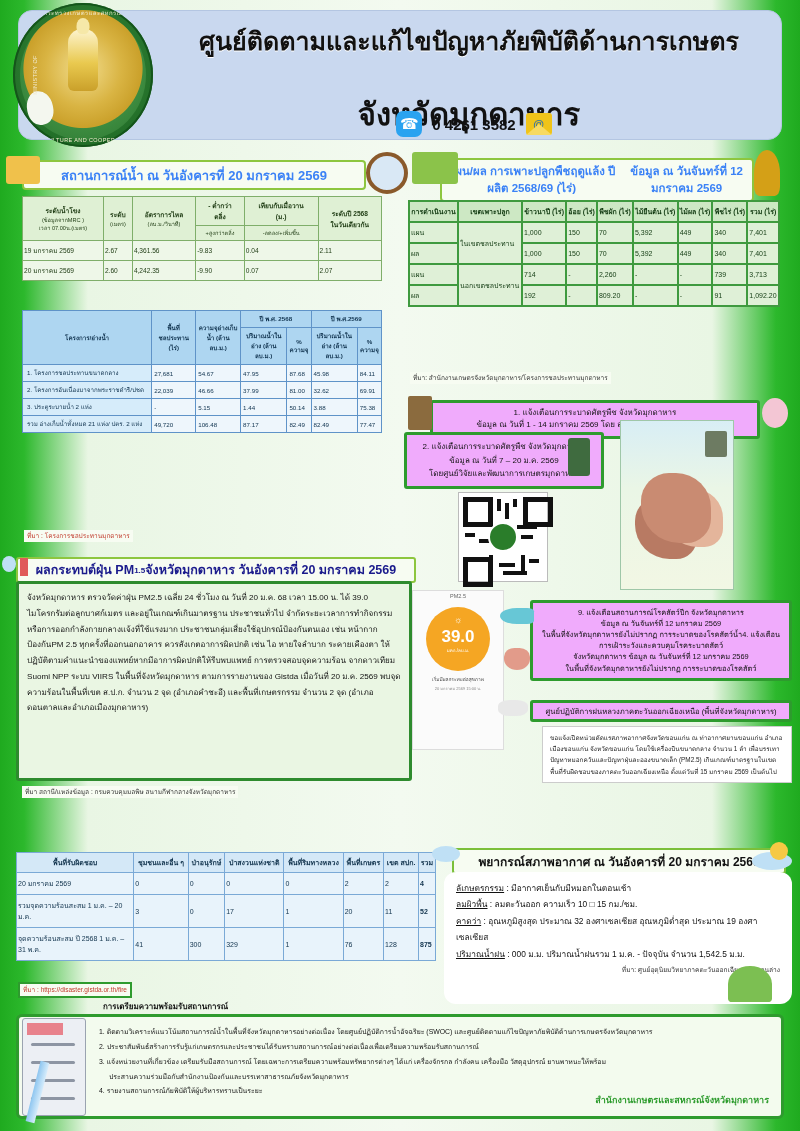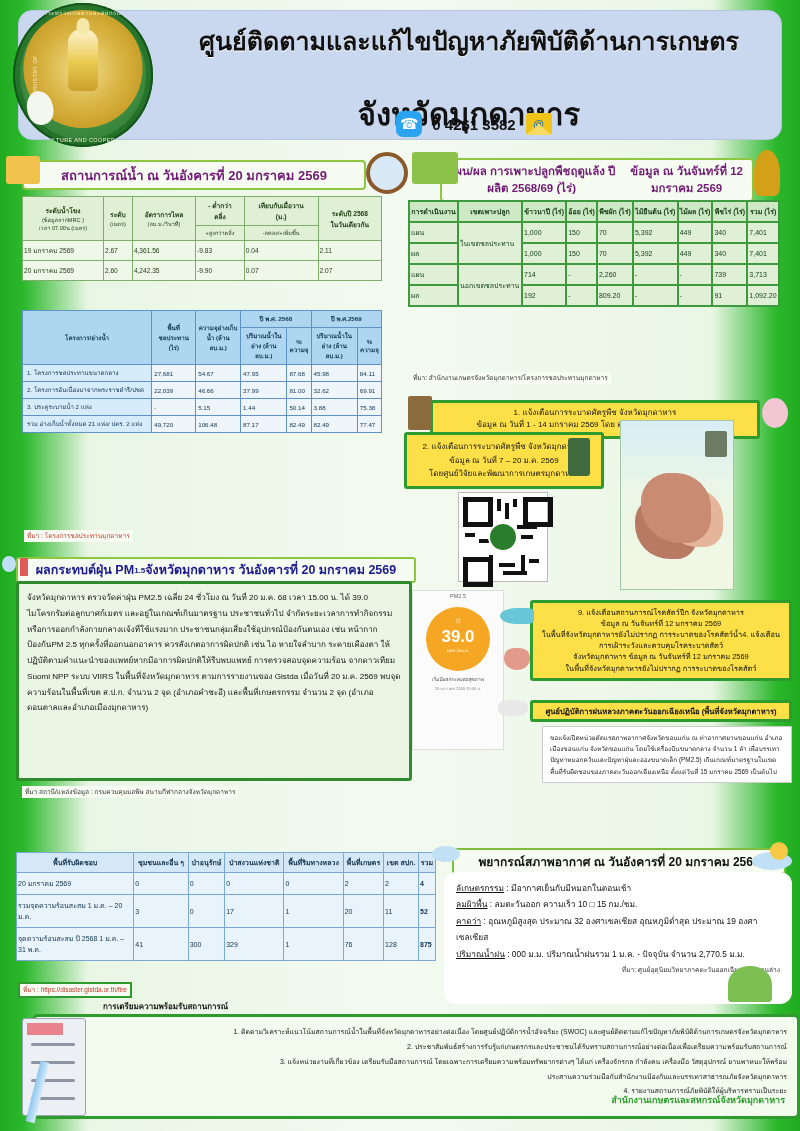--- a/index.html
+++ b/index.html
@@ -72,21 +72,21 @@
   }
   .ic-mail:after{
     content:"";position:absolute;left:0;bottom:0;width:0;height:0;
     border-left:13px solid transparent;border-right:13px solid transparent;border-bottom:11px solid #f7da62;
   }
 
   
   .bar-title{
     position:absolute;background:#f7fcf2;border:2px solid #8dc63f;border-radius:4px;
     display:flex;align-items:center;justify-content:center;text-align:center;
-    font-weight:bold;color:#701a75;
+    font-weight:bold;color:#3b82f6;
   }
 
   
   table{border-collapse:collapse;width:100%;}
 
   
   .water-wrap{position:absolute;left:22px;top:196px;width:360px;}
   .water-wrap table{font-size:6.6px;}
   .water-wrap th{background:#dff0d4;color:#1d3a12;border:1px solid #7fae6a;padding:3px 1px;}
   .water-wrap td{background:#eef7e8;color:#1d3a12;border:1px solid #7fae6a;padding:4px 1px;}
@@ -140,27 +140,27 @@
   .gauge{
     width:64px;height:64px;border-radius:50%;background:#f5a623;margin:8px auto 4px;
     position:relative;color:#fff;
   }
   .gauge .val{position:absolute;left:0;right:0;top:20px;font-size:17px;font-weight:bold;}
   .gauge .unit{position:absolute;left:0;right:0;top:40px;font-size:4.5px;}
   .gauge .face{position:absolute;left:0;right:0;top:8px;font-size:9px;}
 
   
   .ann{
-    position:absolute;background:#fde047;border:3px solid #2e9b2e;border-radius:3px;
+    position:absolute;background:#f0abfc;border:3px solid #2e9b2e;border-radius:3px;
     box-sizing:border-box;text-align:center;color:#111;
   }
   .ann-1{left:430px;top:400px;width:330px;padding:4px 6px;font-size:8px;line-height:1.55;}
   .ann-2{left:404px;top:432px;width:200px;padding:5px 6px;font-size:8px;line-height:1.7;}
   .ann-3{left:530px;top:600px;width:262px;padding:4px 6px;font-size:7.4px;line-height:1.5;}
-  .ann-4{left:530px;top:700px;width:262px;height:22px;display:flex;align-items:center;justify-content:center;font-size:7.6px;font-weight:bold;}
+  .ann-4{left:530px;top:700px;width:262px;height:22px;display:flex;align-items:center;justify-content:center;font-size:7.6px;font-weight:normal;}
   .rain-note{
     position:absolute;left:542px;top:726px;width:250px;
     background:#fff;border:1px solid #ccc;padding:5px 7px;box-sizing:border-box;
     font-size:6.4px;line-height:1.75;color:#222;text-align:left;
   }
 
   .qr{
     position:absolute;left:458px;top:492px;width:88px;height:88px;
     background:#fff;border:1px solid #bbb;
   }
@@ -201,24 +201,24 @@
     padding:8px 12px;box-sizing:border-box;font-size:8.4px;line-height:1.95;color:#111;
   }
   .wx-body u{text-decoration:underline;}
   .wx-src{text-align:right;font-size:6.6px;color:#333;margin-top:2px;}
 
   
   .prep-head{
     position:absolute;left:103px;top:1000px;font-size:8px;color:#111;font-weight:bold;
   }
   .prep-box{
-    position:absolute;left:32px;top:1014px;width:768px;height:105px;
+    position:absolute;left:16px;top:1014px;width:768px;height:105px;
     background:#f3fbee;border:3px solid #2e9b2e;border-radius:6px;
     box-sizing:border-box;padding:8px 10px 8px 80px;
-    font-size:6.9px;line-height:2.15;color:#111;text-align:right;
+    font-size:6.9px;line-height:2.15;color:#111;
   }
   .notepad{
     position:absolute;left:22px;top:1018px;width:62px;height:96px;
     background:#eceff4;border:1px solid #9aa3b0;border-radius:3px;
   }
   .notepad .top{position:absolute;left:4px;top:4px;width:36px;height:12px;background:#e8828c;}
   .notepad .ln{position:absolute;left:8px;height:3px;background:#8d95a3;border-radius:2px;}
   .pencil{
     position:absolute;left:10px;top:42px;width:9px;height:62px;
     background:linear-gradient(90deg,#8ec6f0,#d6ecfb);transform:rotate(14deg);
@@ -582,21 +582,21 @@
     <div>
       <u>ลัเกษตรกรรม</u><span> : มีอากาศเย็นกับมีหมอกในตอนเช้า</span>
     </div>
     <div>
       <u>ลมผิวพื้น</u><span> : ลมตะวันออก ความเร็ว 10 □ 15 กม./ชม.</span>
     </div>
     <div>
       <u>คาดว่า</u><span> : อุณหภูมิสูงสุด ประมาณ 32 องศาเซลเซียส อุณหภูมิต่ำสุด ประมาณ 19 องศาเซลเซียส</span>
     </div>
     <div>
-      <u>ปริมาณน้ำฝน</u><span> : 000 ม.ม. ปริมาณน้ำฝนรวม 1 ม.ค. - ปัจจุบัน จำนวน 2,770.5 ม.ม.</span>
+      <u>ปริมาณน้ำฝน</u><span> : 000 ม.ม. ปริมาณน้ำฝนรวม 1 ม.ค. - ปัจจุบัน จำนวน 1,542.5 ม.ม.</span>
     </div>
     <div class="wx-src">ที่มา: ศูนย์อุตุนิยมวิทยาภาคตะวันออกเฉียงเหนือตอนล่าง</div>
   </div>
   <div class="deco" style="left:728px;top:966px;width:44px;height:36px;background:#7cbf52;border-radius:50% 50% 10% 10%;"></div>
 
   <div class="prep-head">การเตรียมความพร้อมรับสถานการณ์</div>
   <div class="prep-box">
     <div>1. ติดตามวิเคราะห์แนวโน้มสถานการณ์น้ำในพื้นที่จังหวัดมุกดาหารอย่างต่อเนื่อง โดยศูนย์ปฏิบัติการน้ำอัจฉริยะ (SWOC) และศูนย์ติดตามแก้ไขปัญหาภัยพิบัติด้านการเกษตรจังหวัดมุกดาหาร</div>
     <div>2. ประชาสัมพันธ์สร้างการรับรู้แก่เกษตรกรและประชาชนได้รับทราบสถานการณ์อย่างต่อเนื่องเพื่อเตรียมความพร้อมรับสถานการณ์</div>
     <div>3. แจ้งหน่วยงานที่เกี่ยวข้อง เตรียมรับมือสถานการณ์ โดยเฉพาะการเตรียมความพร้อมทรัพยากรต่างๆ ได้แก่ เครื่องจักรกล กำลังคน เครื่องมือ วัสดุอุปกรณ์ ยานพาหนะให้พร้อม</div>

